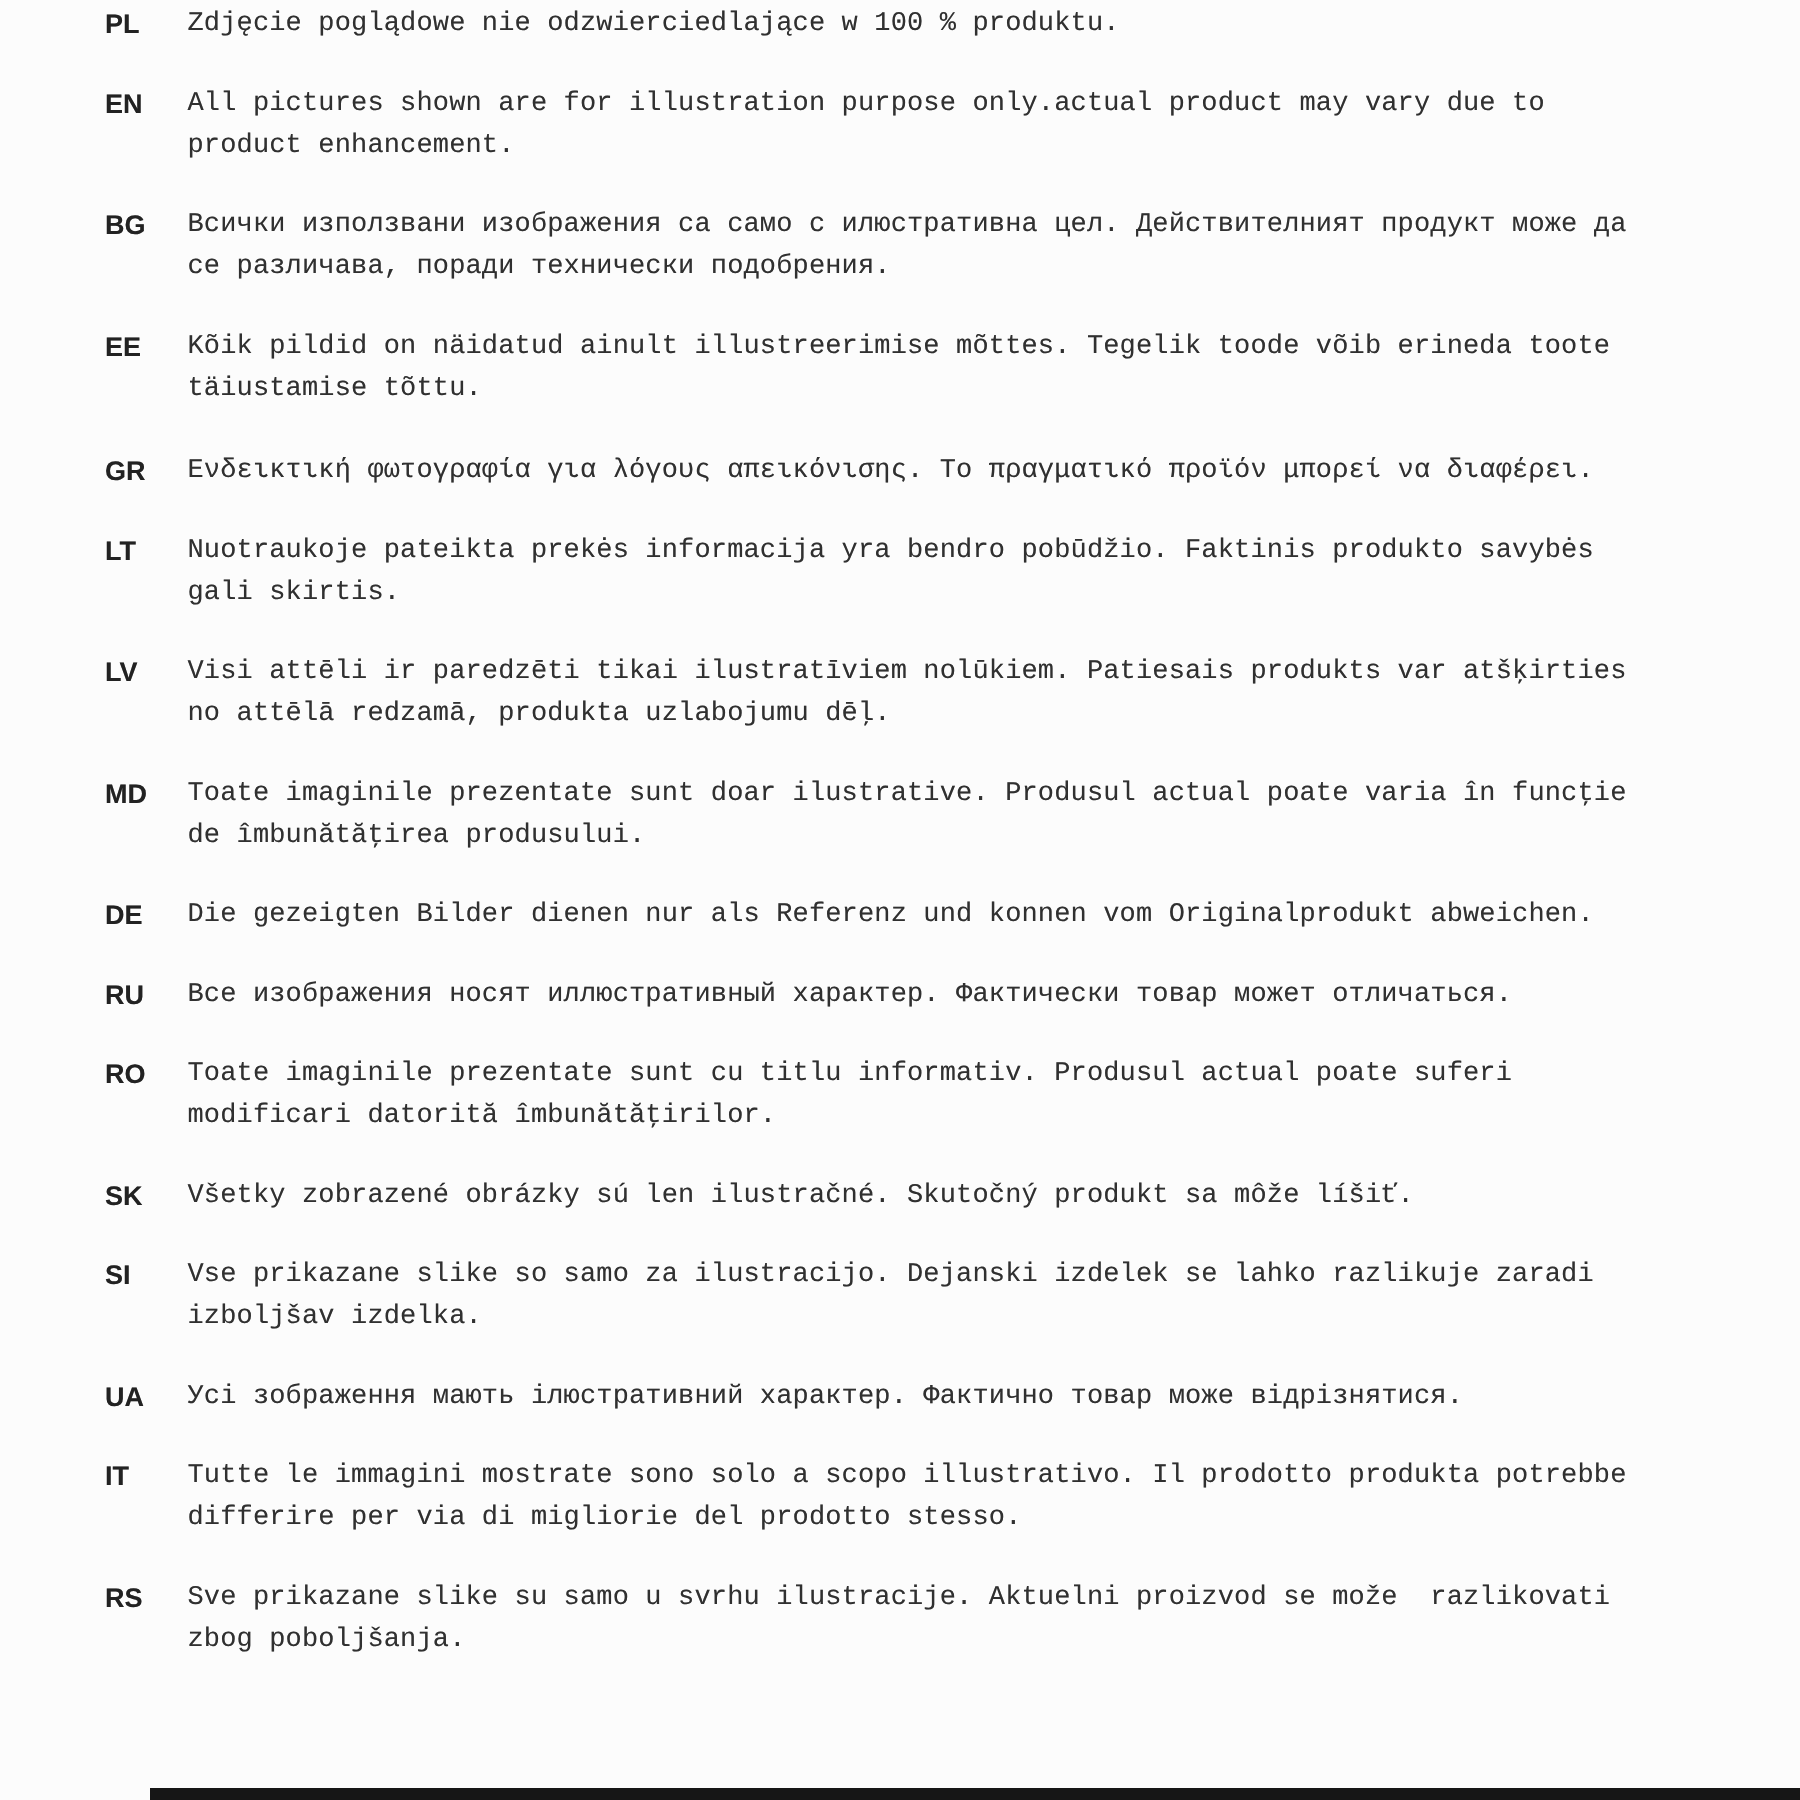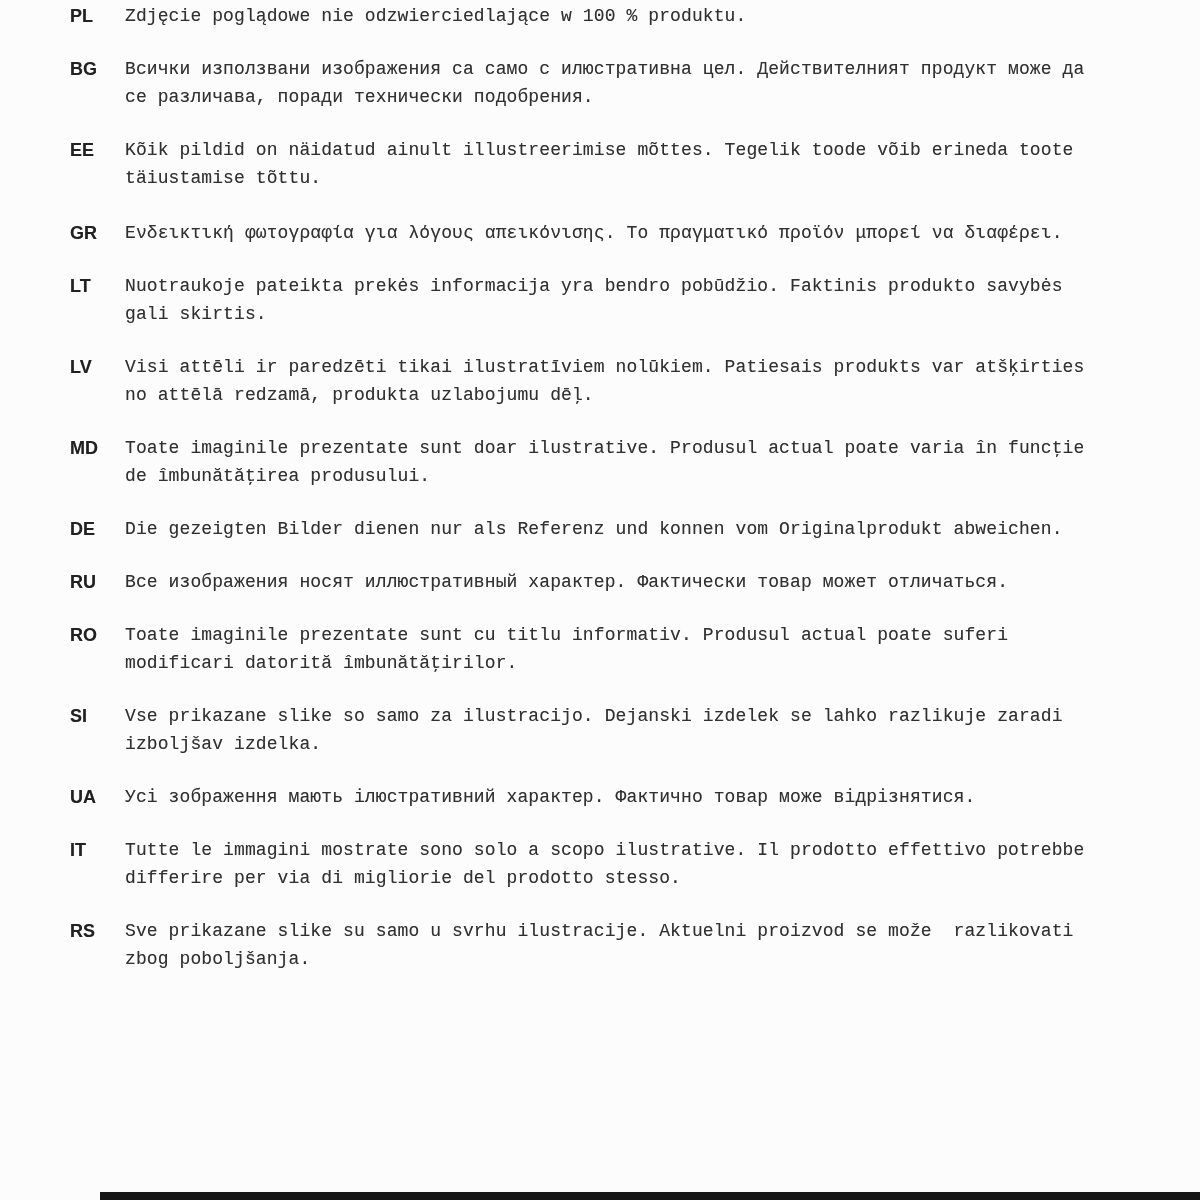--- a/index.html
+++ b/index.html
@@ -58,20 +58,24 @@
 </style>
 </head>
 <body style="background: rgb(252, 252, 252); color: rgb(48, 48, 48);">
 
 <div id="doc">
   <div class="row">
     <span class="code">PL</span>
     <span class="text">Zdjęcie poglądowe nie odzwierciedlające w 100 % produktu.</span>
   </div>
 
+  <div class="row">
+    <span class="code">EN</span>
+    <span class="text">All pictures shown are for illustration purpose only.actual product may vary due to product enhancement.</span>
+  </div>
 
   <div class="row">
     <span class="code">BG</span>
     <span class="text">Всички използвани изображения са само с илюстративна цел. Действителният продукт може да се различава, поради технически подобрения.</span>
   </div>
 
 
 
   <div class="row">
     <span class="code">EE</span>
@@ -106,35 +110,39 @@
   <div class="row">
     <span class="code">RU</span>
     <span class="text">Все изображения носят иллюстративный характер. Фактически товар может отличаться.</span>
   </div>
 
   <div class="row">
     <span class="code">RO</span>
     <span class="text">Toate imaginile prezentate sunt cu titlu informativ. Produsul actual poate suferi modificari datorită îmbunătăţirilor.</span>
   </div>
 
+  <div class="row">
+    <span class="code">SK</span>
+    <span class="text">Všetky zobrazené obrázky sú len ilustračné. Skutočný produkt sa môže líšiť.</span>
+  </div>
 
   <div class="row">
     <span class="code">SI</span>
     <span class="text">Vse prikazane slike so samo za ilustracijo. Dejanski izdelek se lahko razlikuje zaradi izboljšav izdelka.</span>
   </div>
 
   <div class="row">
     <span class="code">UA</span>
     <span class="text">Усі зображення мають ілюстративний характер. Фактично товар може відрізнятися.</span>
   </div>
 
 
   <div class="row">
     <span class="code">IT</span>
-    <span class="text">Tutte le immagini mostrate sono solo a scopo ilustrative. Il prodotto effettivo potrebbe differire per via di migliorie del prodotto stesso.</span>
+    <span class="text">Tutte le immagini mostrate sono solo a scopo illustrativo. Il prodotto produkta potrebbe differire per via di migliorie del prodotto stesso.</span>
   </div>
 
   <div class="row">
     <span class="code">RS</span>
     <span class="text">Sve prikazane slike su samo u svrhu ilustracije. Aktuelni proizvod se može  razlikovati zbog poboljšanja.</span>
   </div>
 </div>
 
 <div class="bottom-bar" style="background: rgb(22, 22, 22);"></div>
 

